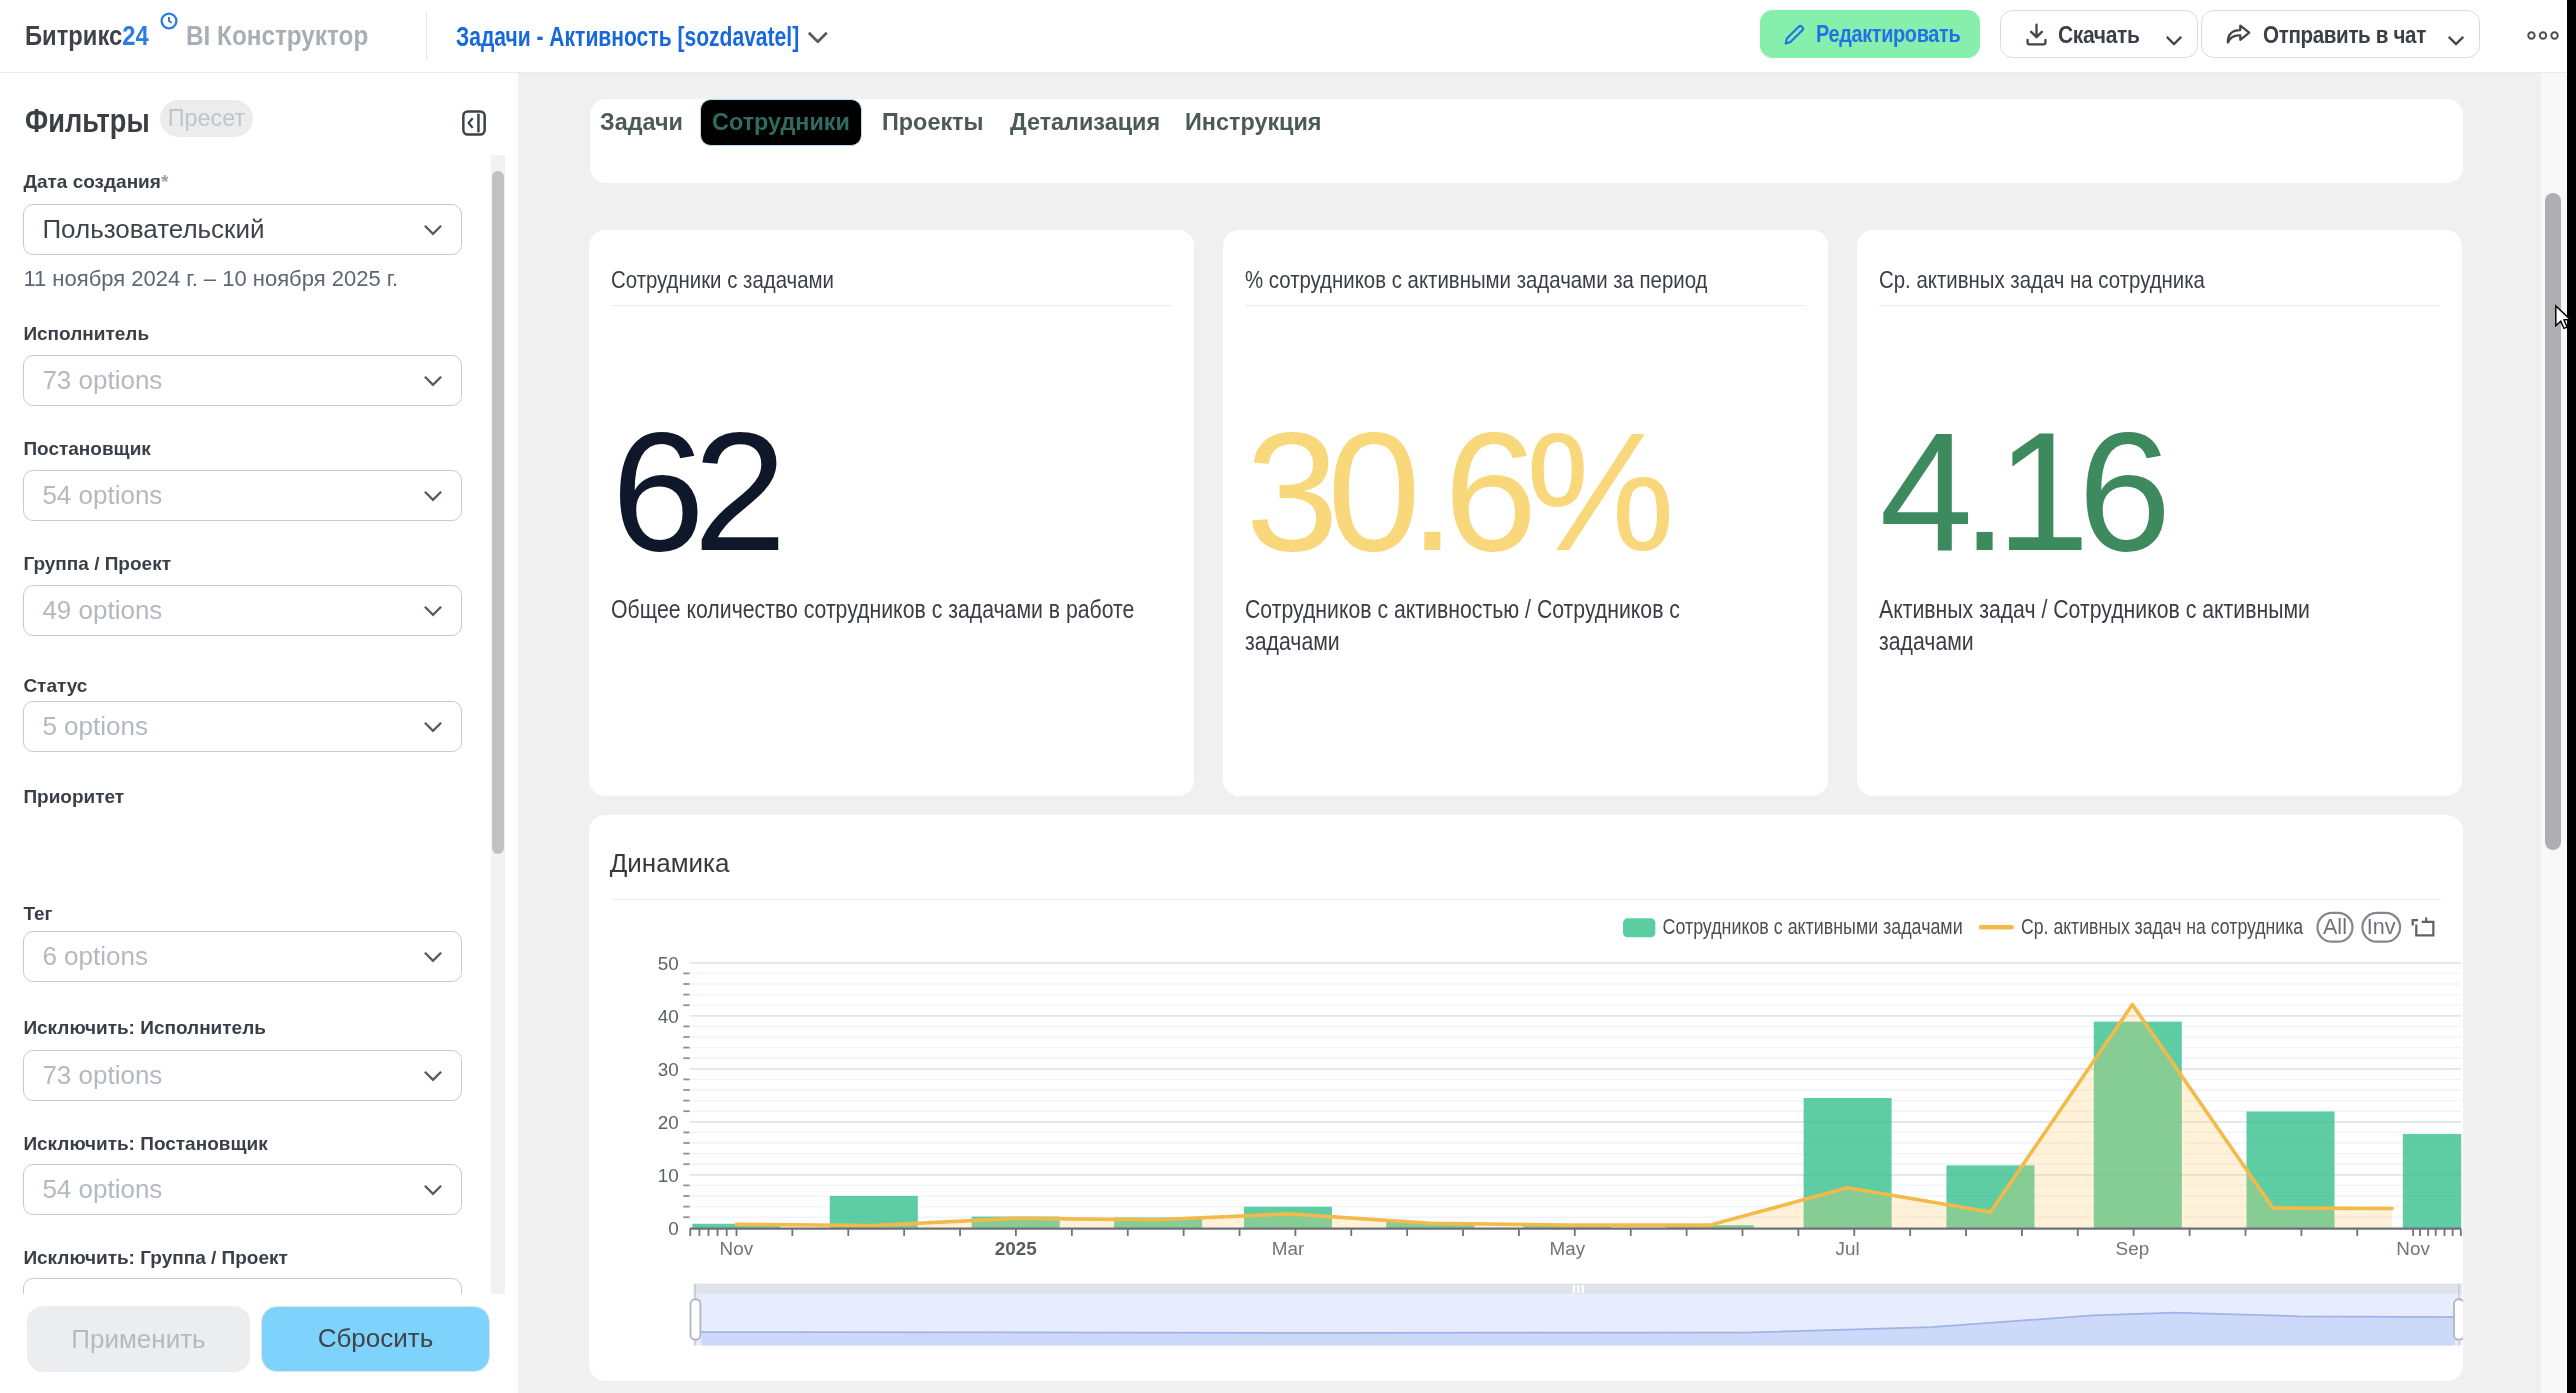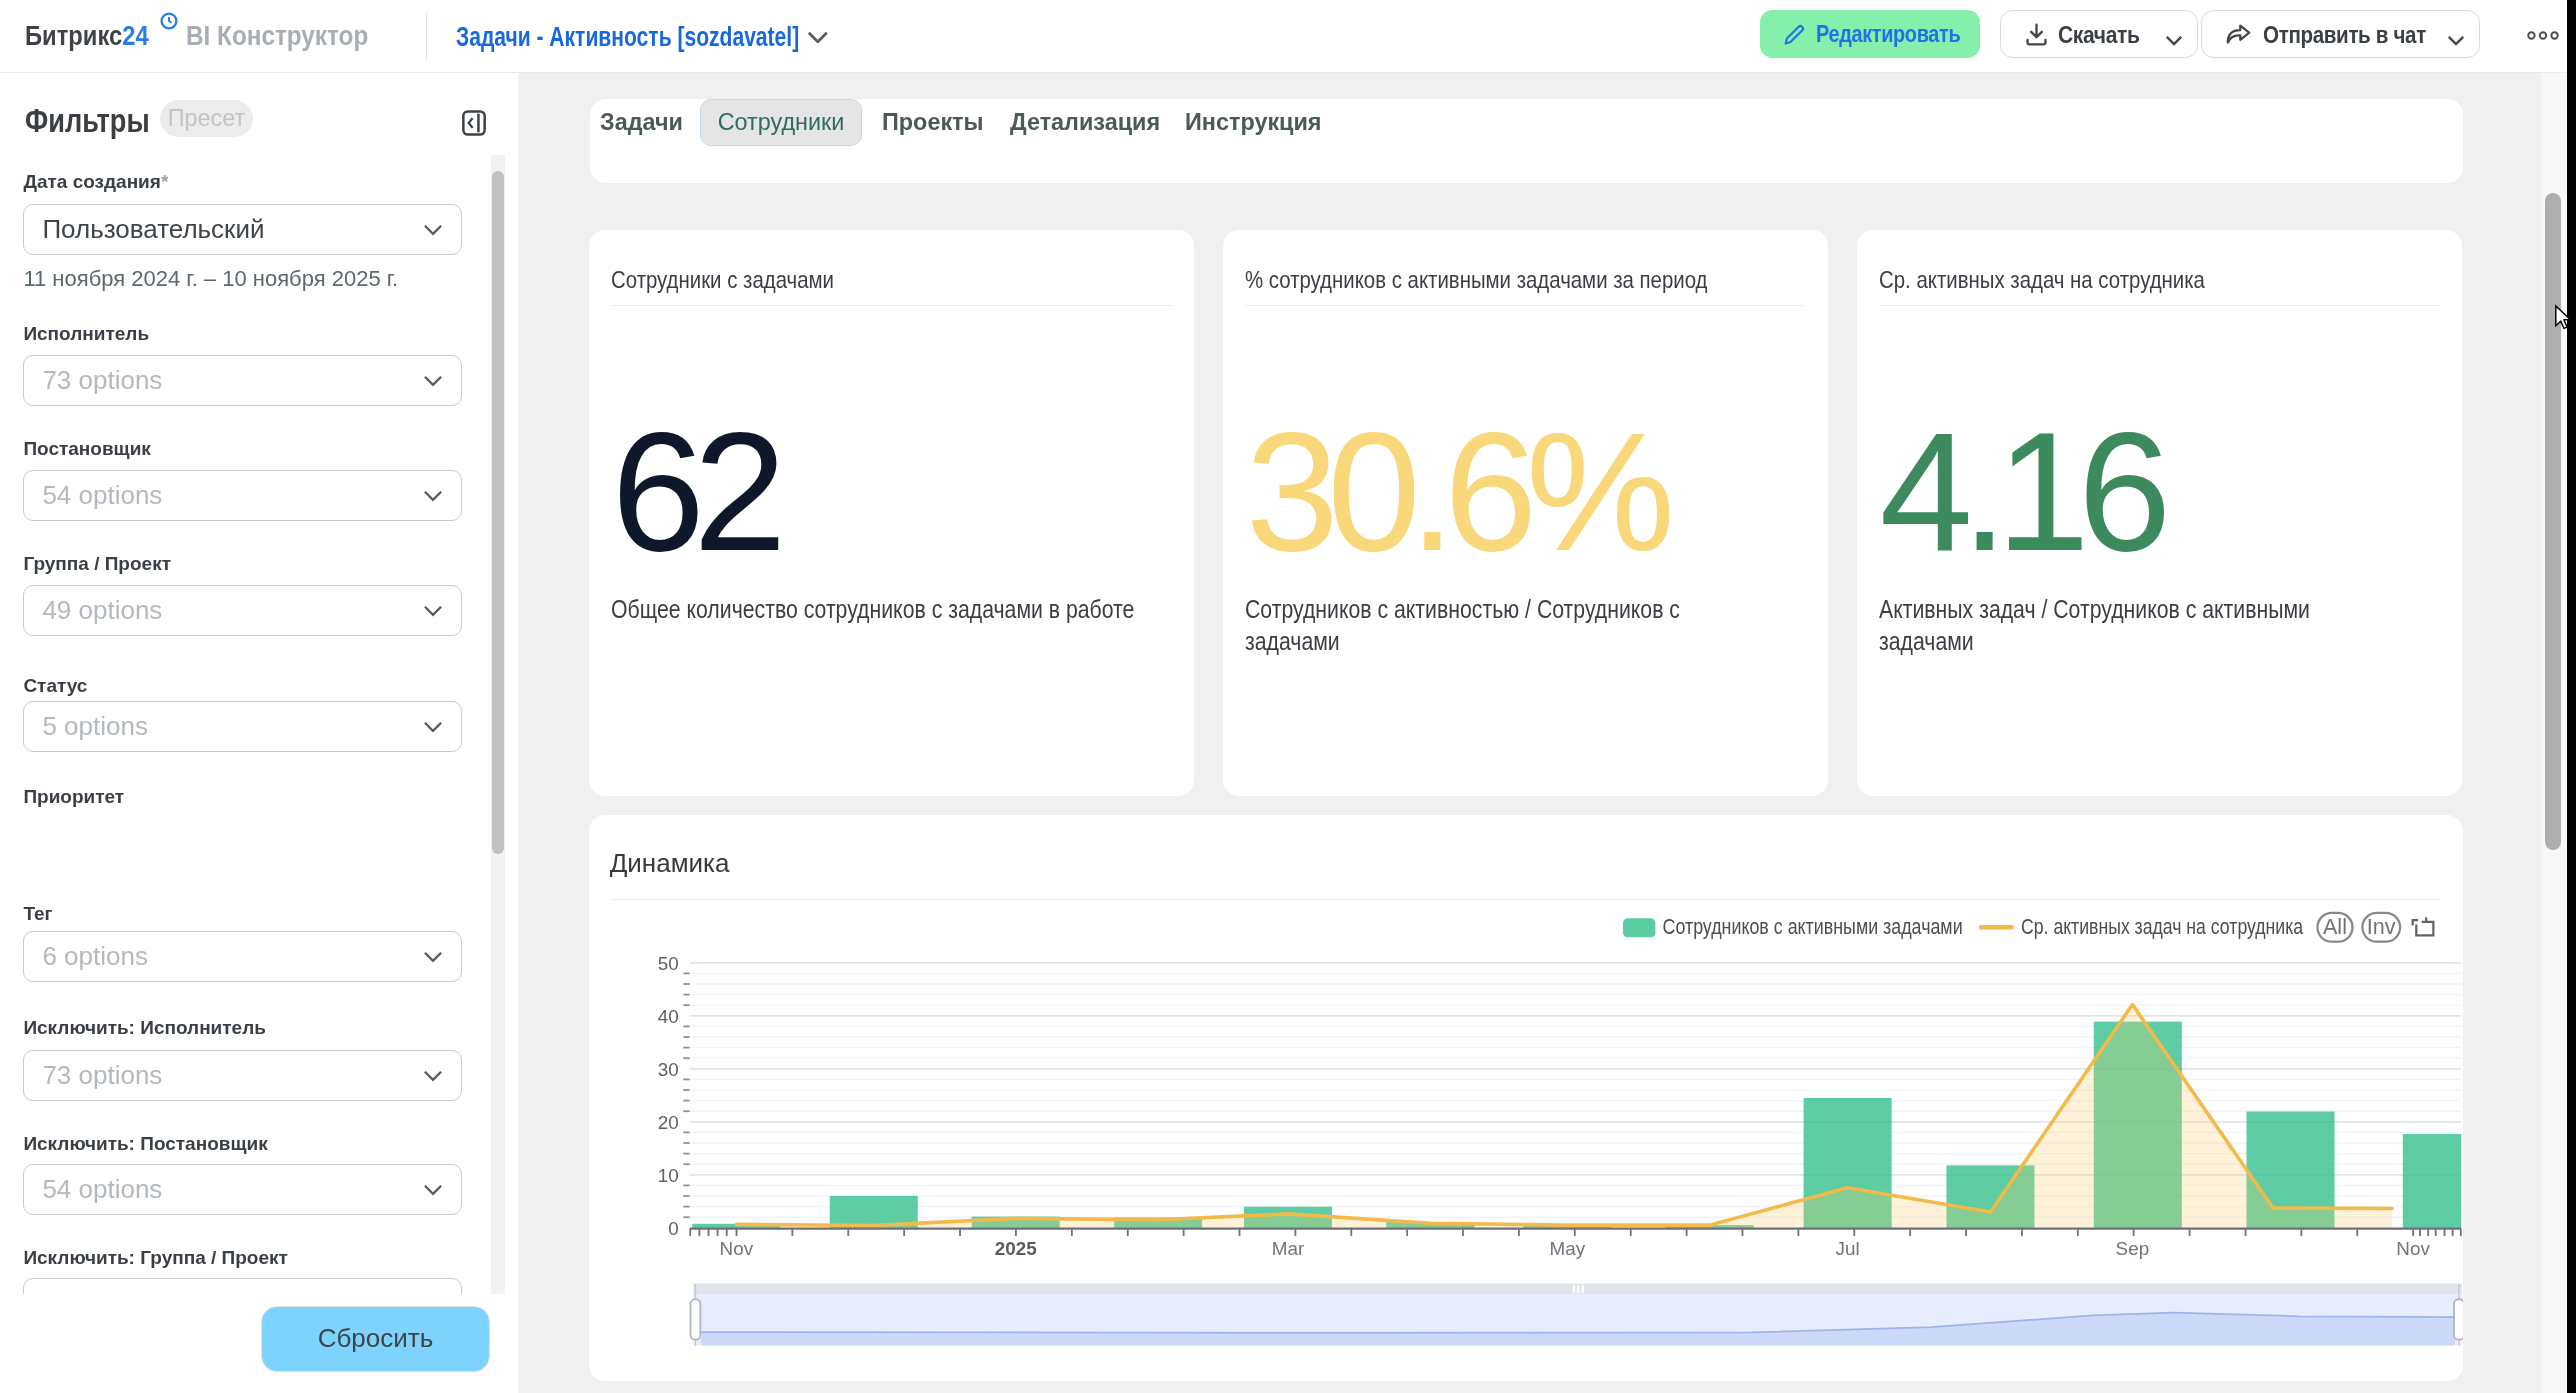--- a/index.html
+++ b/index.html
@@ -146,31 +146,33 @@
           <path d="M2 2 L11 11 L20 2" fill="none" stroke="#565b62" stroke-width="2.6"></path>
         </svg>
 </div>
   <div class="abs" style="left:23.4px;top:266px;font-size:22px;color:#5d6773">11 ноября 2024 г. – 10 ноября 2025 г.</div>
   </div>
 
   <div class="abs" style="left:491px;top:82px;width:13.5px;height:1139px;background:#f2f2f2"></div>
   <div class="abs" style="left:492px;top:98px;width:11.7px;height:683px;background:#c1c1c3;border-radius:6.3px"></div>
 
   <div class="abs" style="left:0;top:1221px;width:518px;height:101px;background:#fff">
+    <div class="abs" style="left:27px;top:11.7px;width:223px;height:66px;background:#ebedef;border-radius:16px;
+         font-size:26px;color:#b5bac0;text-align:center;line-height:66px">Применить</div>
     <div class="abs" style="left:261px;top:11.7px;width:229px;height:66px;background:#7dd3fc;border:1.3px solid #e1e4e7;
          border-radius:16px;font-size:26px;color:#3f434a;text-align:center;line-height:63px">Сбросить</div>
   </div>
 </div>
 
 <div id="main"></div>
 
 <div class="card" style="left:590px;top:99px;width:1873px;height:84px">
   <div class="tab" style="left:10px;">Задачи</div>
-  <div class="abs" style="left:110px;top:0px;width:162px;height:47px;border:1.8px solid #badcf2;border-radius:10.8px;background:#e5e5e5;
-       font-size:23.4px;font-weight:400;color:#2e6b60;text-align:center;line-height:44px">Сотрудники</div>
+  <div class="abs" style="left:110px;top:0px;width:162px;height:47px;border:1.8px solid #badcf2;border-radius:10.8px;background:#000000;
+       font-size:23.4px;font-weight:700;color:#2e6b60;text-align:center;line-height:44px">Сотрудники</div>
   <div class="tab" style="left:292px;">Проекты</div>
   <div class="tab" style="left:420px;text-align:center;">Детализация</div>
   <div class="tab" style="left:595px;">Инструкция</div>
 </div>
 
 <div class="card" style="left:589px;top:230px;width:605px;height:566px">
   <div class="ctitle">Сотрудники с задачами</div>
   <div class="cdivider"></div>
   <div class="cnum" style="color:#0f172a;font-size:168px">62</div>
   <div class="cdesc">Общее количество сотрудников с задачами в работе</div>

